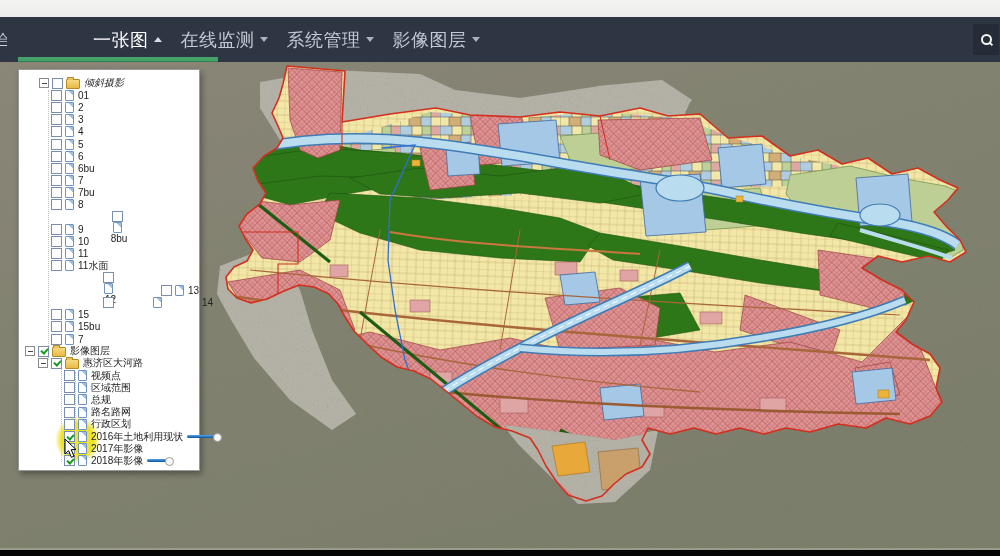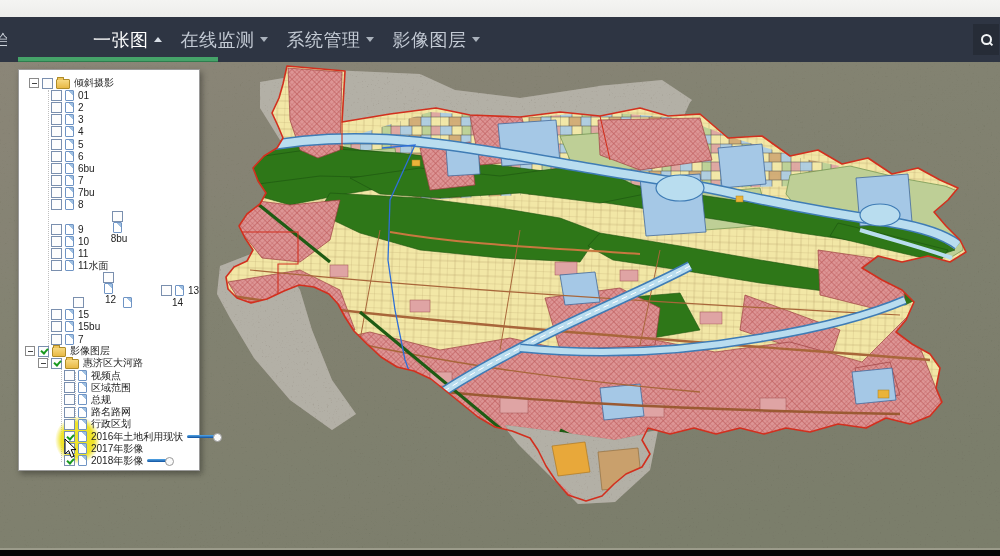--- a/index.html
+++ b/index.html
@@ -273,21 +273,21 @@
   </div>
 </div>
 <div class="active-underline"></div>
 
 <div class="panel">
   <div class="connector" style="left:29px;top:20px;height:270px;"></div>
   <div class="connector" style="left:42px;top:296px;height:96px;"></div>
   <div class="connector" style="left:56px;top:302px;height:88px;"></div>
   <div class="hl-circle"></div>
   <div class="tree">
-      <div class="row" style="padding-left: 10px;">
+      <div class="row" style="padding-left: 20px; font-style: italic;">
         <span class="expand"></span>
         <span class="cb"></span>
         <span class="ic-folder"></span>
         <span class="lbl">倾斜摄影</span>
       </div>
       <div class="row" style="padding-left: 19px;">
         <span class="spacer sp"></span>
         <span class="cb"></span>
         <span class="ic-doc"></span>
         <span class="lbl">01</span>
@@ -381,21 +381,21 @@
         <span class="cb"></span>
         <span class="ic-doc"></span>
         <span class="lbl">12</span>
       </div>
       <div class="row" style="padding-left: 19px; justify-content: flex-end;">
         <span class="spacer sp"></span>
         <span class="cb"></span>
         <span class="ic-doc"></span>
         <span class="lbl">13</span>
       </div>
-      <div class="row" style="padding-left: 5px; gap: 36px;">
+      <div class="row" style="padding-left: 35px; gap: 36px;">
         <span class="spacer sp"></span>
         <span class="cb"></span>
         <span class="ic-doc"></span>
         <span class="lbl">14</span>
       </div>
       <div class="row" style="padding-left: 19px;">
         <span class="spacer sp"></span>
         <span class="cb"></span>
         <span class="ic-doc"></span>
         <span class="lbl">15</span>

